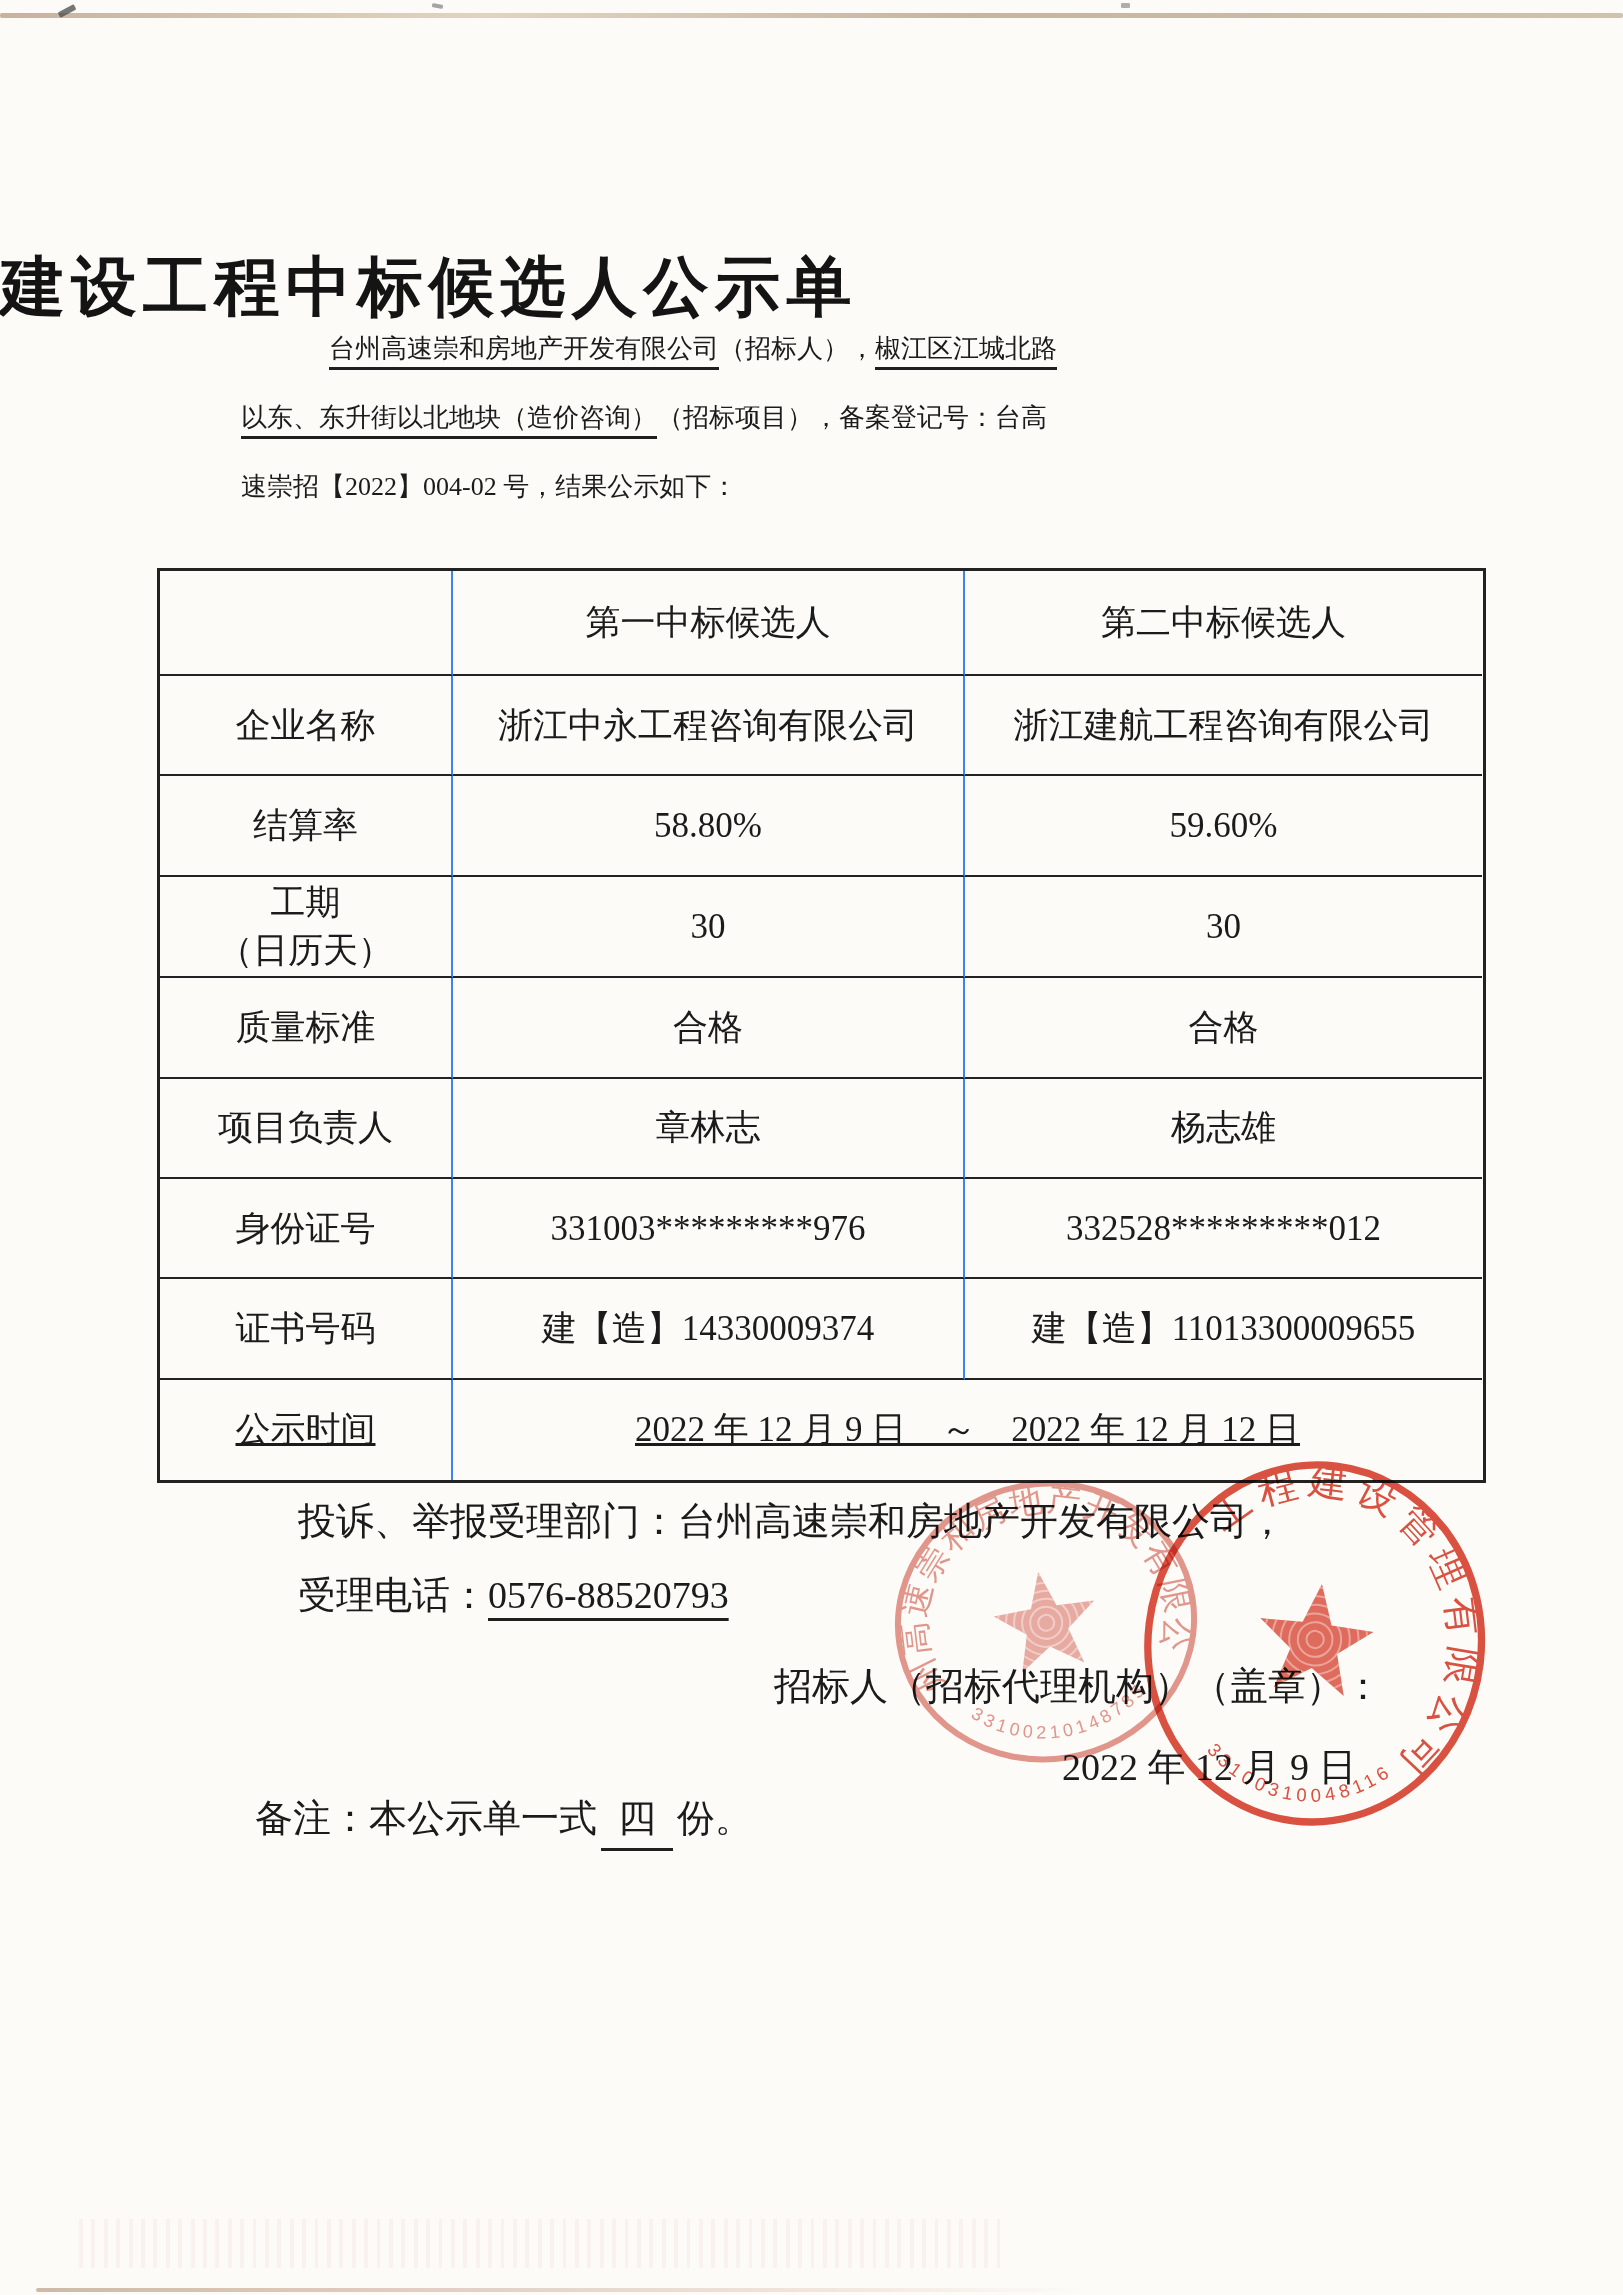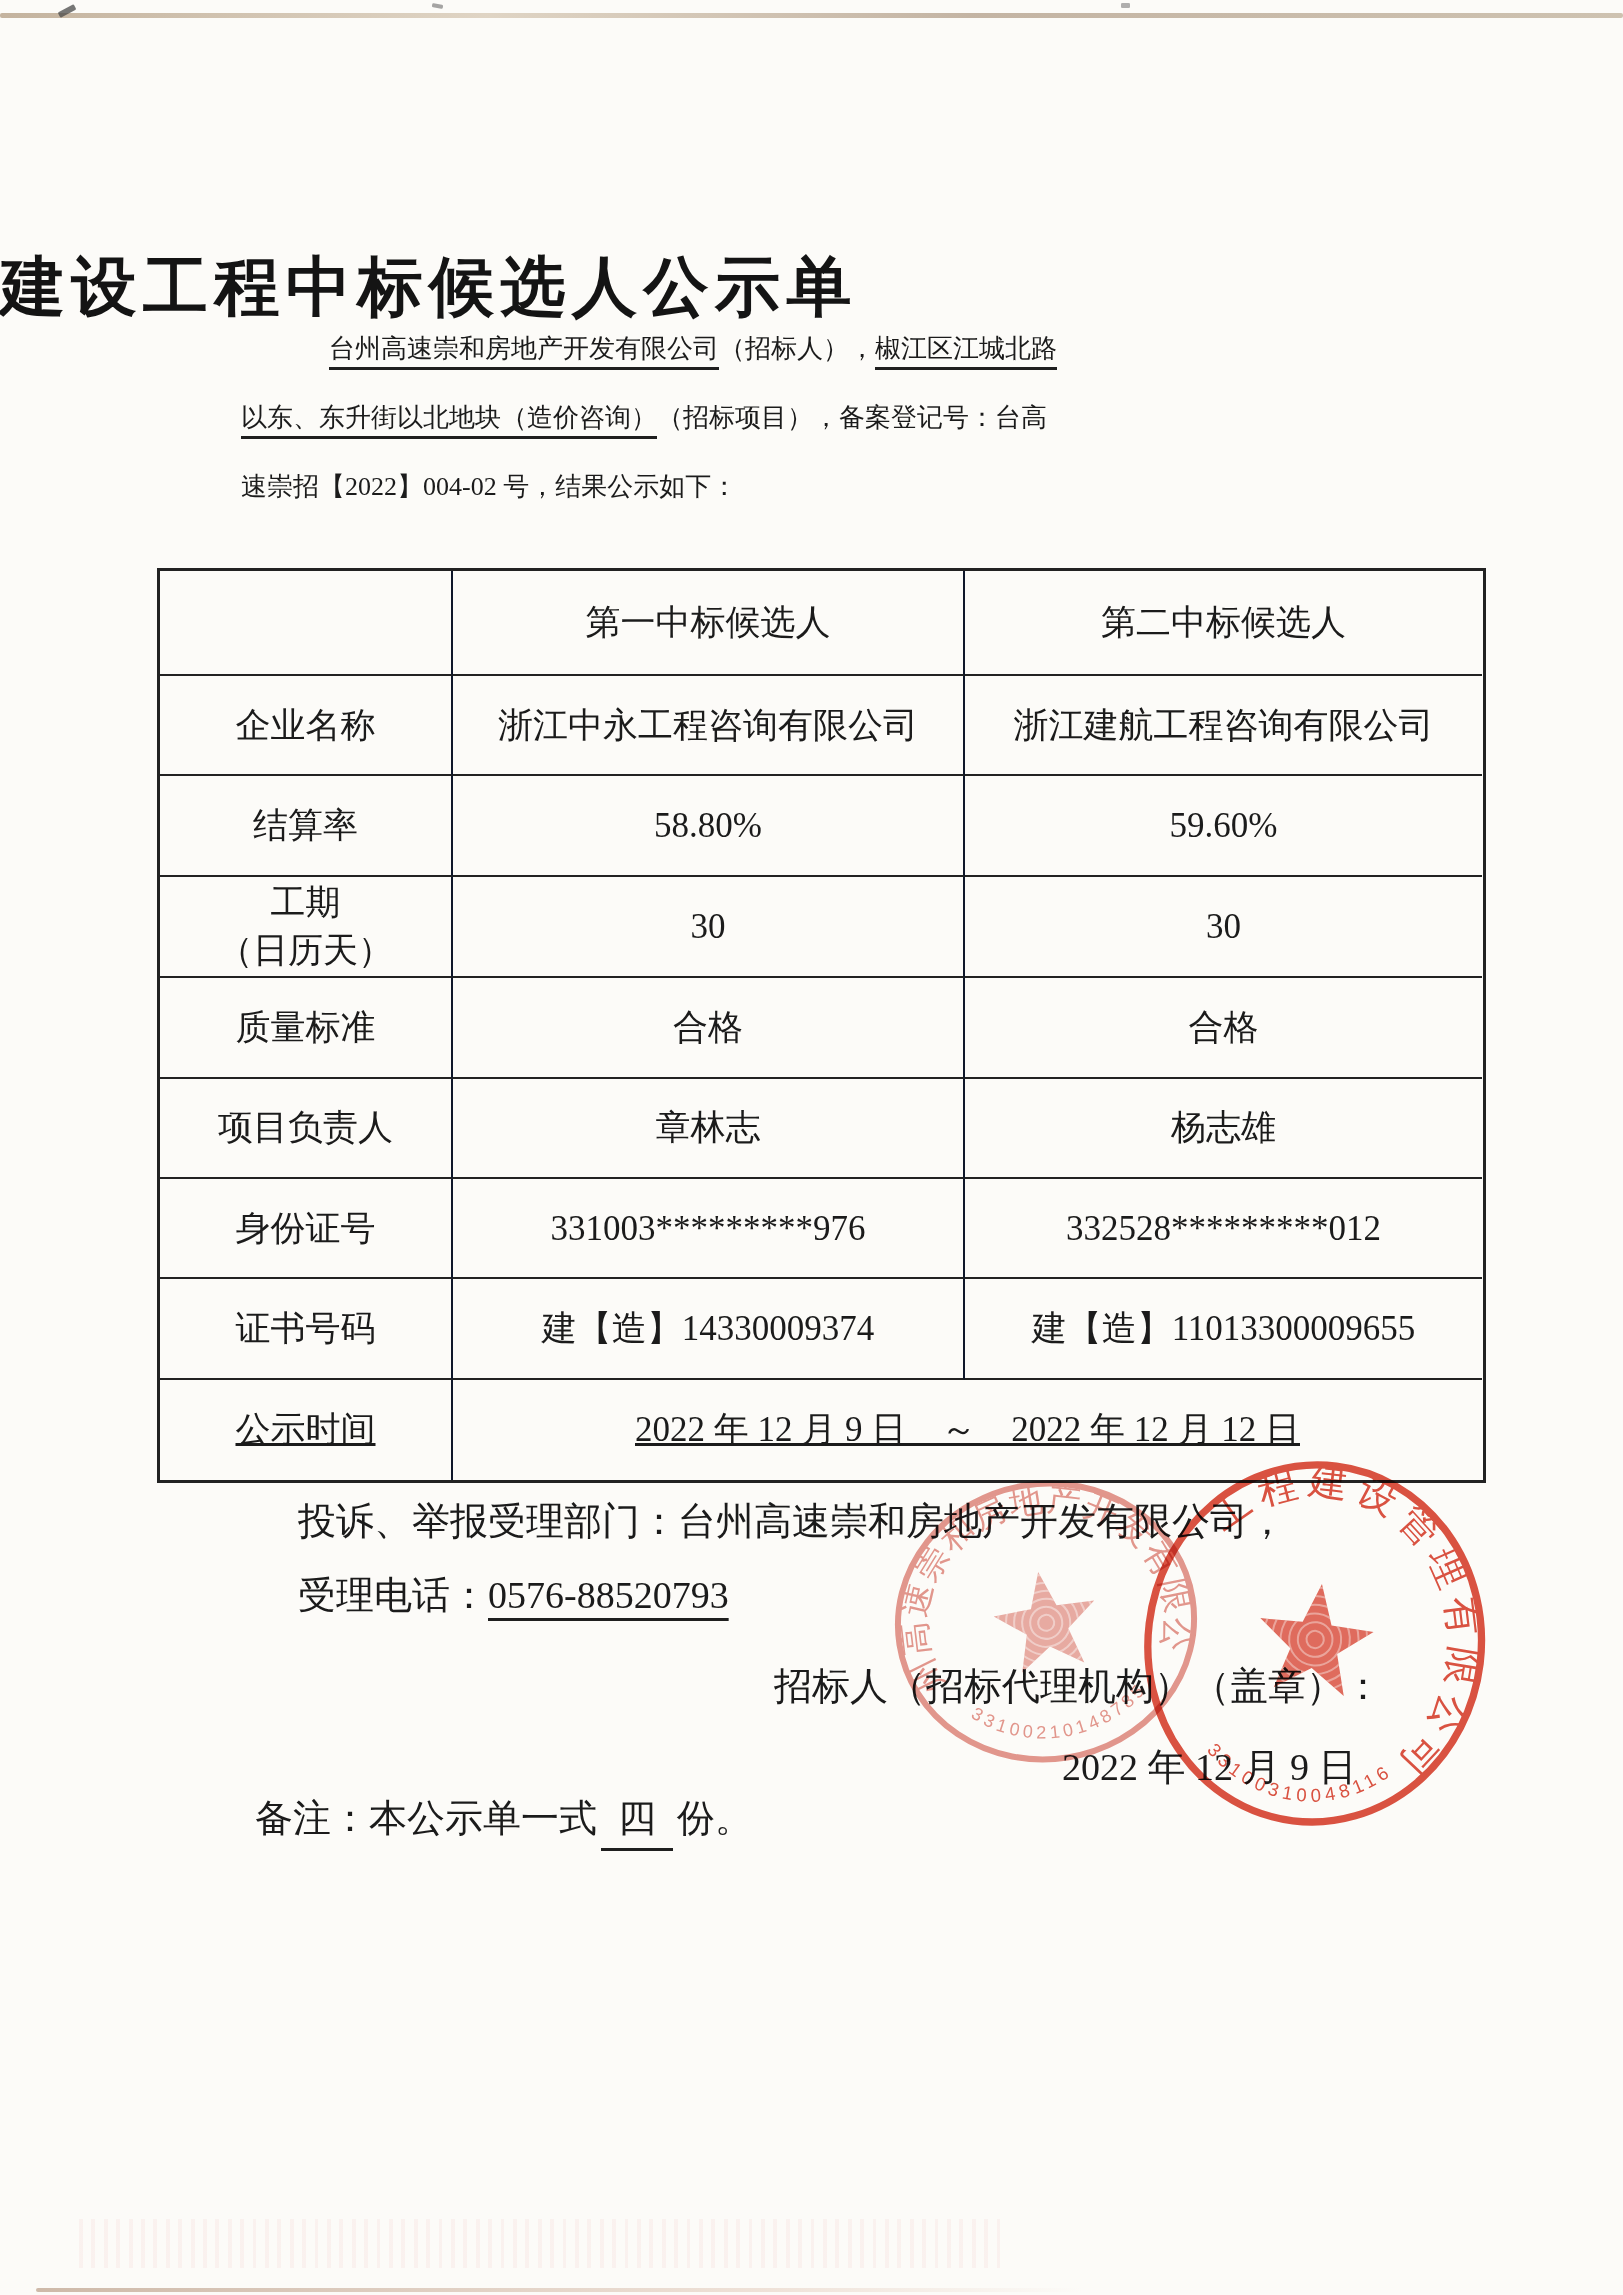--- a/index.html
+++ b/index.html
@@ -57,21 +57,21 @@
   .tbl {
     position:absolute; left:157px; top:568px; width:1329px; height:915px;
     box-sizing:border-box; border:3.3px solid #222;
     display:grid;
     grid-template-columns:293px 512px 517px;
     grid-template-rows:105px repeat(8, 1fr);
     font-size:35px;
   }
   .cell {
     box-sizing:border-box;
-    border-right:2px solid #0f172a;
+    border-right:2px solid #3b82f6;
     border-bottom:2.6px solid #222;
     display:flex; flex-direction:column;
     align-items:center; justify-content:center;
     text-align:center; line-height:1.35;
     padding:2.6px 6.5px;
   }
   .cell.col-last { border-right:none;text-align:center; }
   .cell.row-last { border-bottom:none;text-decoration:underline; }
   .cell.merged { grid-column:2 / 4; border-right:none; }
 

